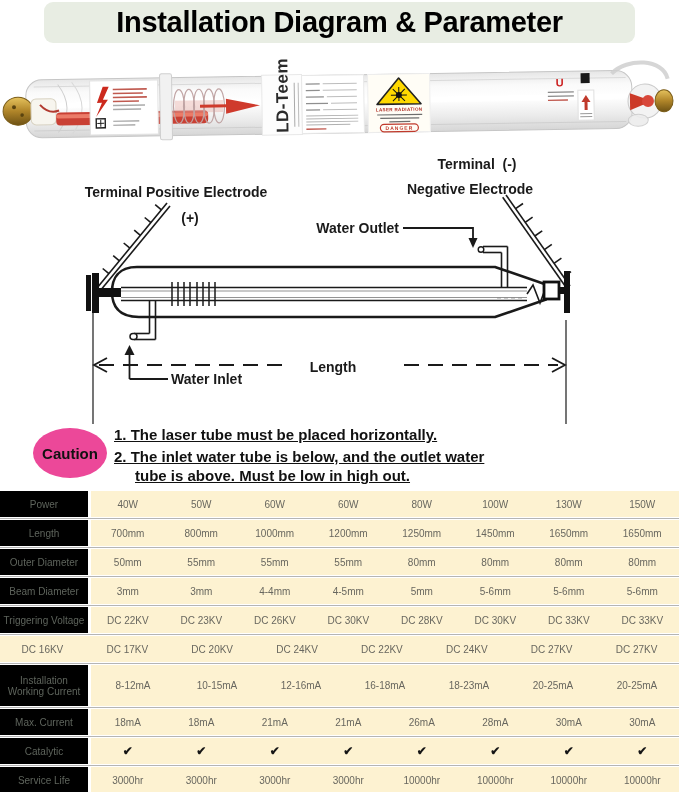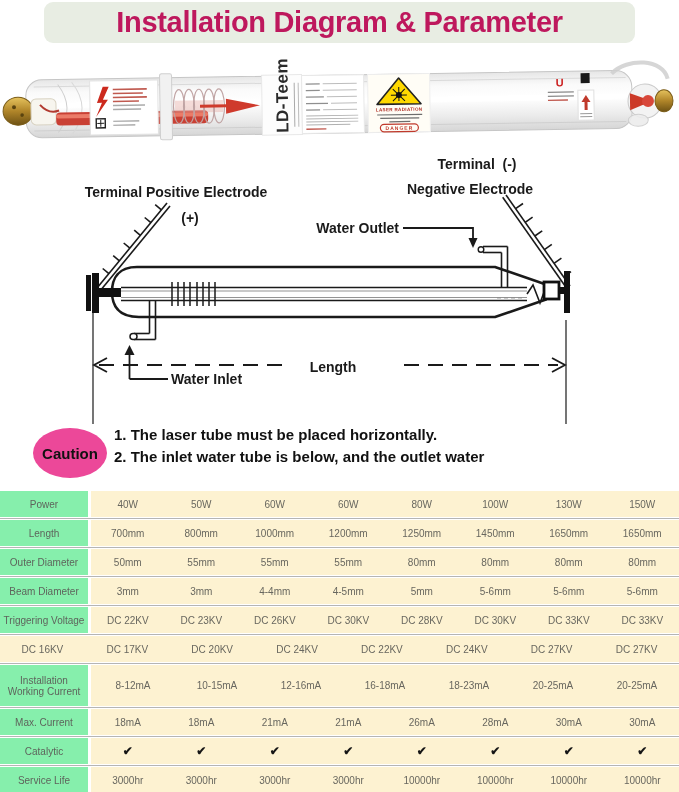--- a/index.html
+++ b/index.html
@@ -7,54 +7,54 @@
     width:679px; height:792px; position:relative; overflow:hidden;
     background:#ffffff; font-family:"Liberation Sans", sans-serif;
   }
   
   .title-banner {
     position:absolute; left:44px; top:2px; width:591px; height:41px;
     background:#e8ede3; border-radius:9px;
     display:flex; align-items:center; justify-content:center;
   }
   .title-banner span {
-    font-size:29px; font-weight:bold; color:#be185d; letter-spacing:-0.3px;
+    font-size:29px; font-weight:bold; color:#000000; letter-spacing:-0.3px;
   }
   
   #photo    { position:absolute; top:58px;  left:0; }
   #diagram  { position:absolute; top:148px; left:0; }
   #diagram text {
     font-family:"Liberation Sans", sans-serif; font-weight:bold;
     fill:#1a1a1a; font-size:14px;
   }
   
   .caution { position:absolute; top:422px; left:0; width:679px; height:68px; }
   .caution-badge {
     position:absolute; left:33px; top:6px; width:74px; height:50px;
     background:#ec4899; border-radius:50%;
     display:flex; align-items:center; justify-content:center;
     font-size:15px; font-weight:bold; color:#111;
   }
   .caution-items {
     position:absolute; left:114px; top:3px; width:545px;
-    font-size:15px; font-weight:bold; color:#111; line-height:19px;
+    font-size:15px; font-weight:bold; color:#111; line-height:19px;text-decoration:underline;
   }
   .caution-item2 { margin-top:3px; }
   .caution-item2-wrap { padding-left:21px; }
   
   #param-table { position:absolute; top:491px; left:0; width:679px; }
   .param-row { display:flex; min-height:26px; align-items:stretch; }
   .param-row.tall { min-height:41px; }
   .param-row + .param-row { border-top:1px solid #b5b5b5; margin-top:1px; padding-top:1px; }
   .cell {
     display:flex; align-items:center; justify-content:center;
     text-align:center; font-size:10px; box-sizing:border-box;
   }
   .label-cell {
-    width:88px; background:#86efac; color:#5e645c; margin-right:3px; padding:2px;
+    width:88px; background:#000000; color:#5e645c; margin-right:3px; padding:2px;
   }
   .value-cell { flex:1; background:#fdf2d1; color:#68675f; }
   .value-cell.check { font-size:12px; font-weight:bold; color:#151515; }
 </style>
 </head>
 <body>
 
 <div class="title-banner">
   <span>Installation Diagram &amp; Parameter</span>
 </div>
@@ -297,20 +297,21 @@
   <text x="171" y="236" text-anchor="start">Water Inlet</text>
   <text x="333" y="224" text-anchor="middle" font-size="18">Length</text>
 </svg>
 
 <div class="caution">
   <div class="caution-badge">Caution</div>
   <div class="caution-items">
     <div>1. The laser tube must be placed horizontally.</div>
     <div class="caution-item2">
       <div>2. The inlet water tube is below, and the outlet water</div>
+      <div class="caution-item2-wrap">tube is above. Must be low in high out.</div>
     </div>
   </div>
 </div>
 
 <div id="param-table">
     <div class="param-row">
       <div class="cell label-cell">Power</div>
       <div class="cell value-cell">40W</div>
       <div class="cell value-cell">50W</div>
       <div class="cell value-cell">60W</div>

